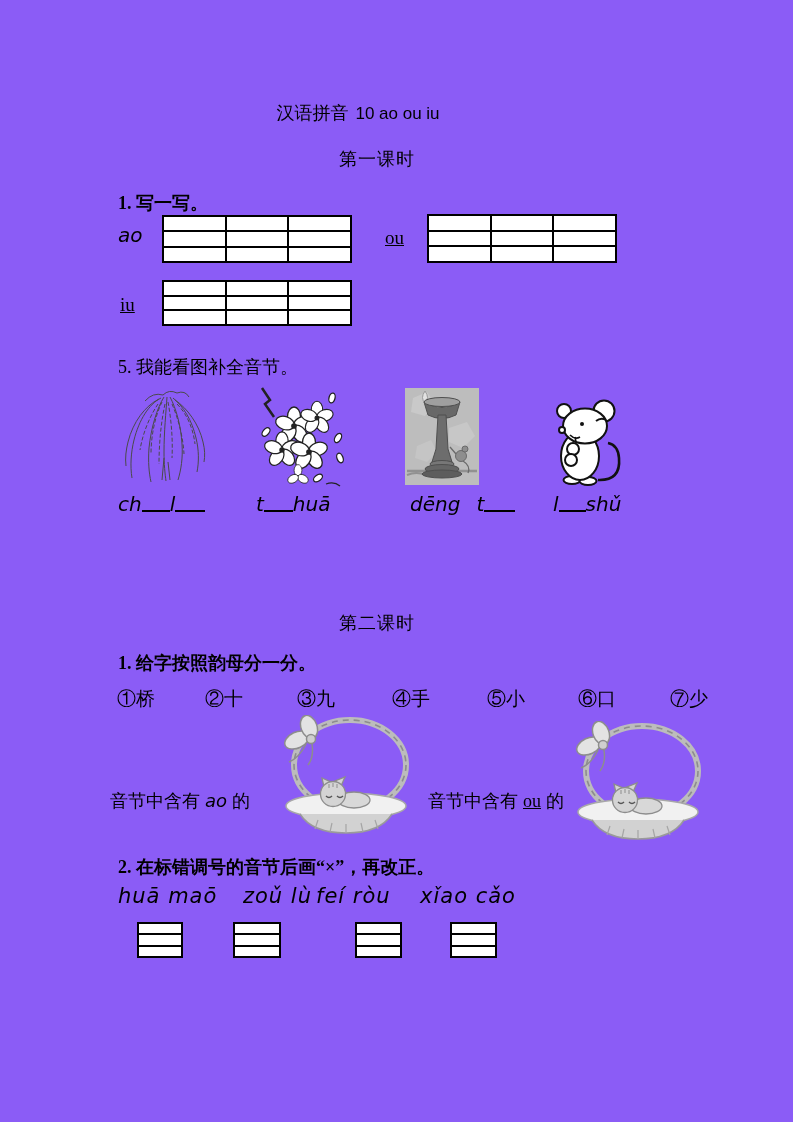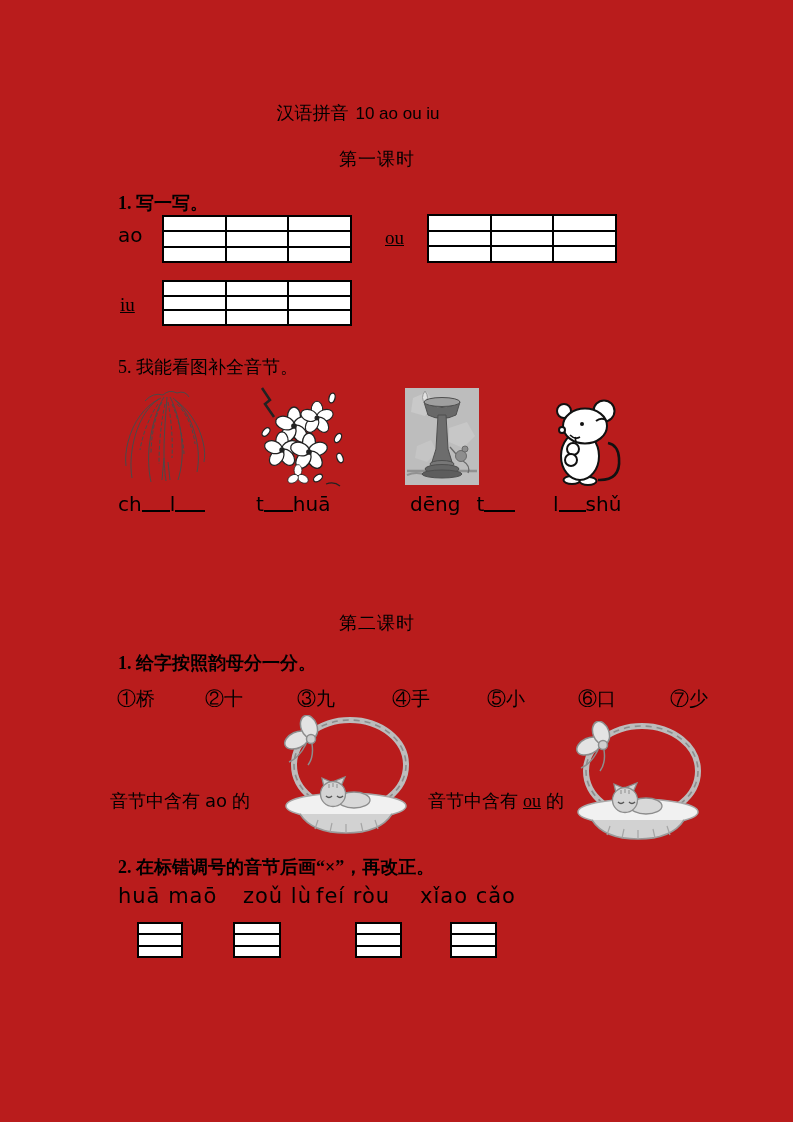--- a/index.html
+++ b/index.html
@@ -1,27 +1,27 @@
 <!DOCTYPE html>
 <html><head>
 <meta charset="utf-8">
 <style>
   html,body{margin:0;padding:0;background:#e9e9e9;}
   .page{
-    position:relative;width:793px;height:1122px;background:#b91c1c;margin:0 auto;
+    position:relative;width:793px;height:1122px;background:#8b5cf6;margin:0 auto;
     font-family:"Liberation Serif","DejaVu Serif",serif;color:#000;overflow:hidden;
   }
   .abs{position:absolute;}
   .center-row{position:absolute;left:0;width:716px;text-align:center;white-space:nowrap;}
   .title{top:101px;font-size:18px;}
   .title .latin{font-family:"Liberation Sans","DejaVu Sans",sans-serif;font-size:17px;margin-left:7px;}
   .h-lesson{font-size:18px;letter-spacing:1px;padding-left:19px;}
   .qlabel{font-size:18px;white-space:nowrap;}
   .bold{font-weight:bold;}
-  .comic{font-family:"DejaVu Sans",sans-serif;}
+  .comic{font-family:"DejaVu Sans",sans-serif;font-style:italic;}
   .latinserif{font-family:"Liberation Serif","DejaVu Serif",serif;text-decoration:underline;}
   
   .wgrid{position:absolute;display:grid;grid-template-columns:repeat(3,1fr);grid-template-rows:repeat(3,1fr);
          gap:2px;background:#000;border:2px solid #000;box-sizing:border-box;}
   .wgrid i{background:#fff;display:block;}
   .sgrid{position:absolute;display:grid;grid-template-columns:1fr;grid-template-rows:repeat(3,1fr);
          gap:2px;background:#000;border:2px solid #000;box-sizing:border-box;}
   .sgrid i{background:#fff;display:block;}
   .glabel{position:absolute;font-size:19px;white-space:nowrap;}
   

